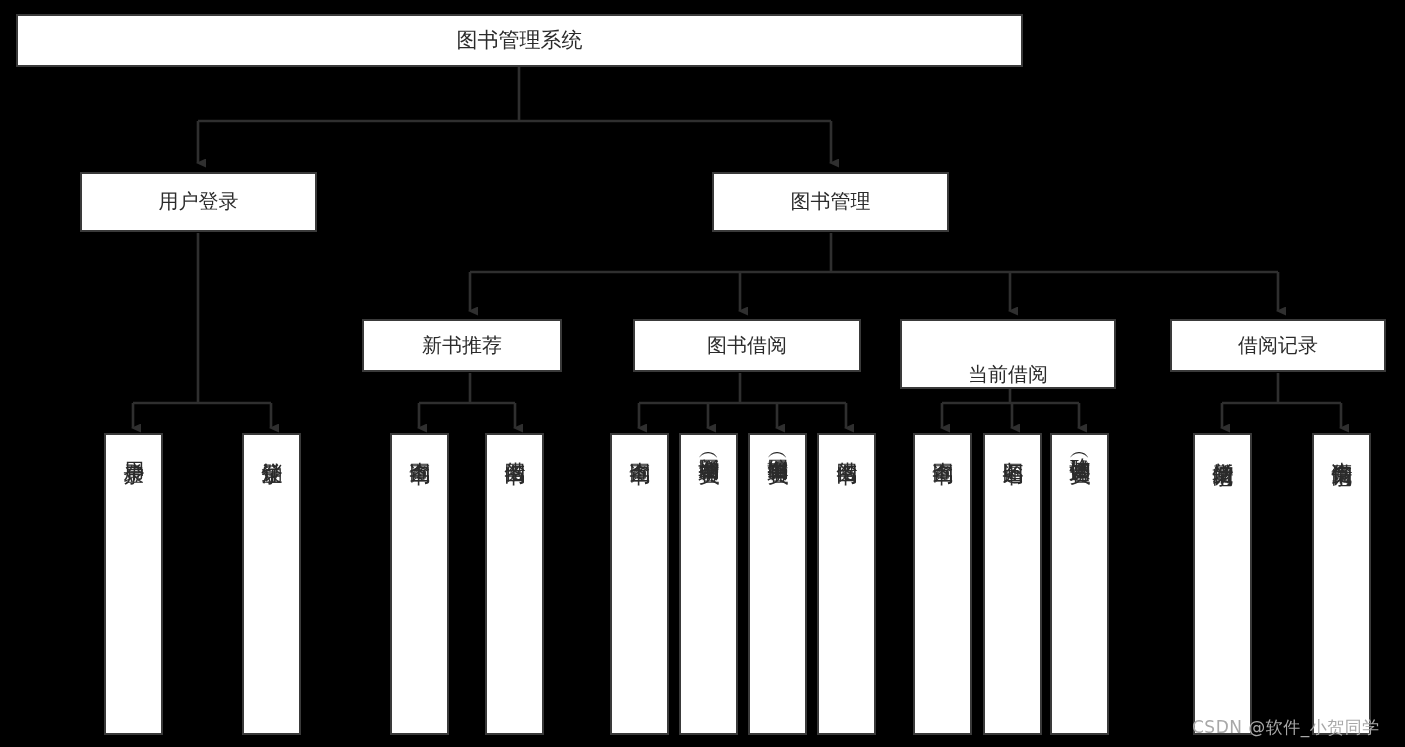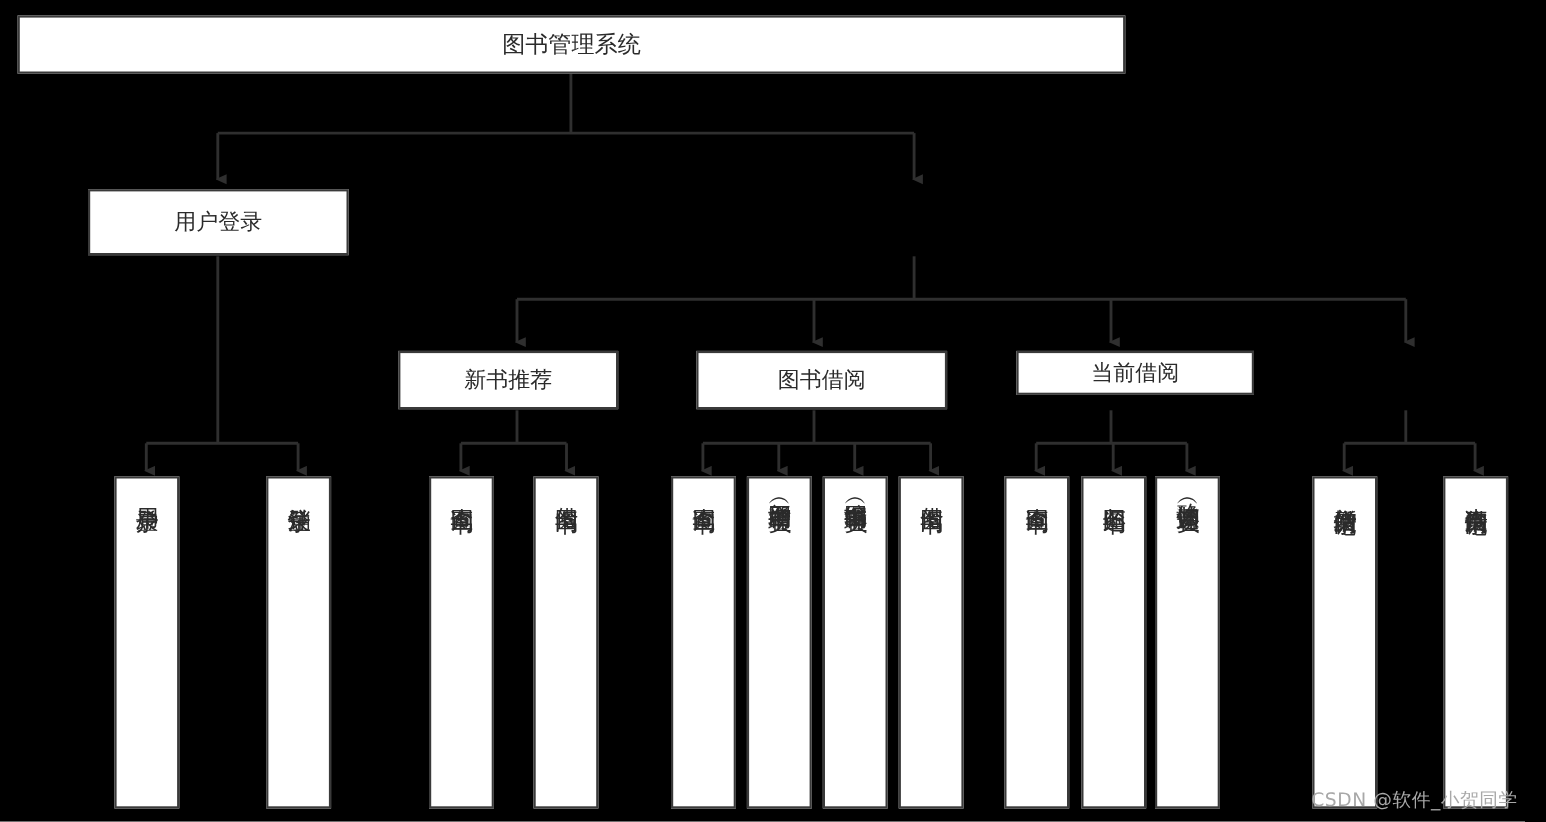--- a/index.html
+++ b/index.html
@@ -124,29 +124,35 @@
     </g>
   </svg>
 
   <div class="node node-root" style="left:16px; top:14px; width:1007px; height:53px;">
     <span class="label">图书管理系统</span>
   </div>
 
   <div class="node node-l2" style="left:80px; top:172px; width:237px; height:60px;">
     <span class="label">用户登录</span>
   </div>
+  <div class="node node-l2" style="left:712px; top:172px; width:237px; height:60px;">
+    <span class="label">图书管理</span>
+  </div>
 
   <div class="node node-l3" style="left:362px; top:319px; width:200px; height:53px;">
     <span class="label">新书推荐</span>
   </div>
   <div class="node node-l3" style="left:633px; top:319px; width:228px; height:53px;">
     <span class="label">图书借阅</span>
   </div>
-  <div class="node node-l3" style="left:924px; top:319px; width:216px; height:40px;">
+  <div class="node node-l3" style="left:900px; top:319px; width:216px; height:70px;align-items:flex-end;">
     <span class="label">当前借阅</span>
+  </div>
+  <div class="node node-l3" style="left:1170px; top:319px; width:216px; height:53px;">
+    <span class="label">借阅记录</span>
   </div>
 
   <div class="node node-leaf" style="left:104px; top:433px; width:59px; height:302px;">
     <span class="label">用户登录</span>
   </div>
   <div class="node node-leaf" style="left:242px; top:433px; width:59px; height:302px;">
     <span class="label">注销登录</span>
   </div>
 
   <div class="node node-leaf" style="left:390px; top:433px; width:59px; height:302px;">

